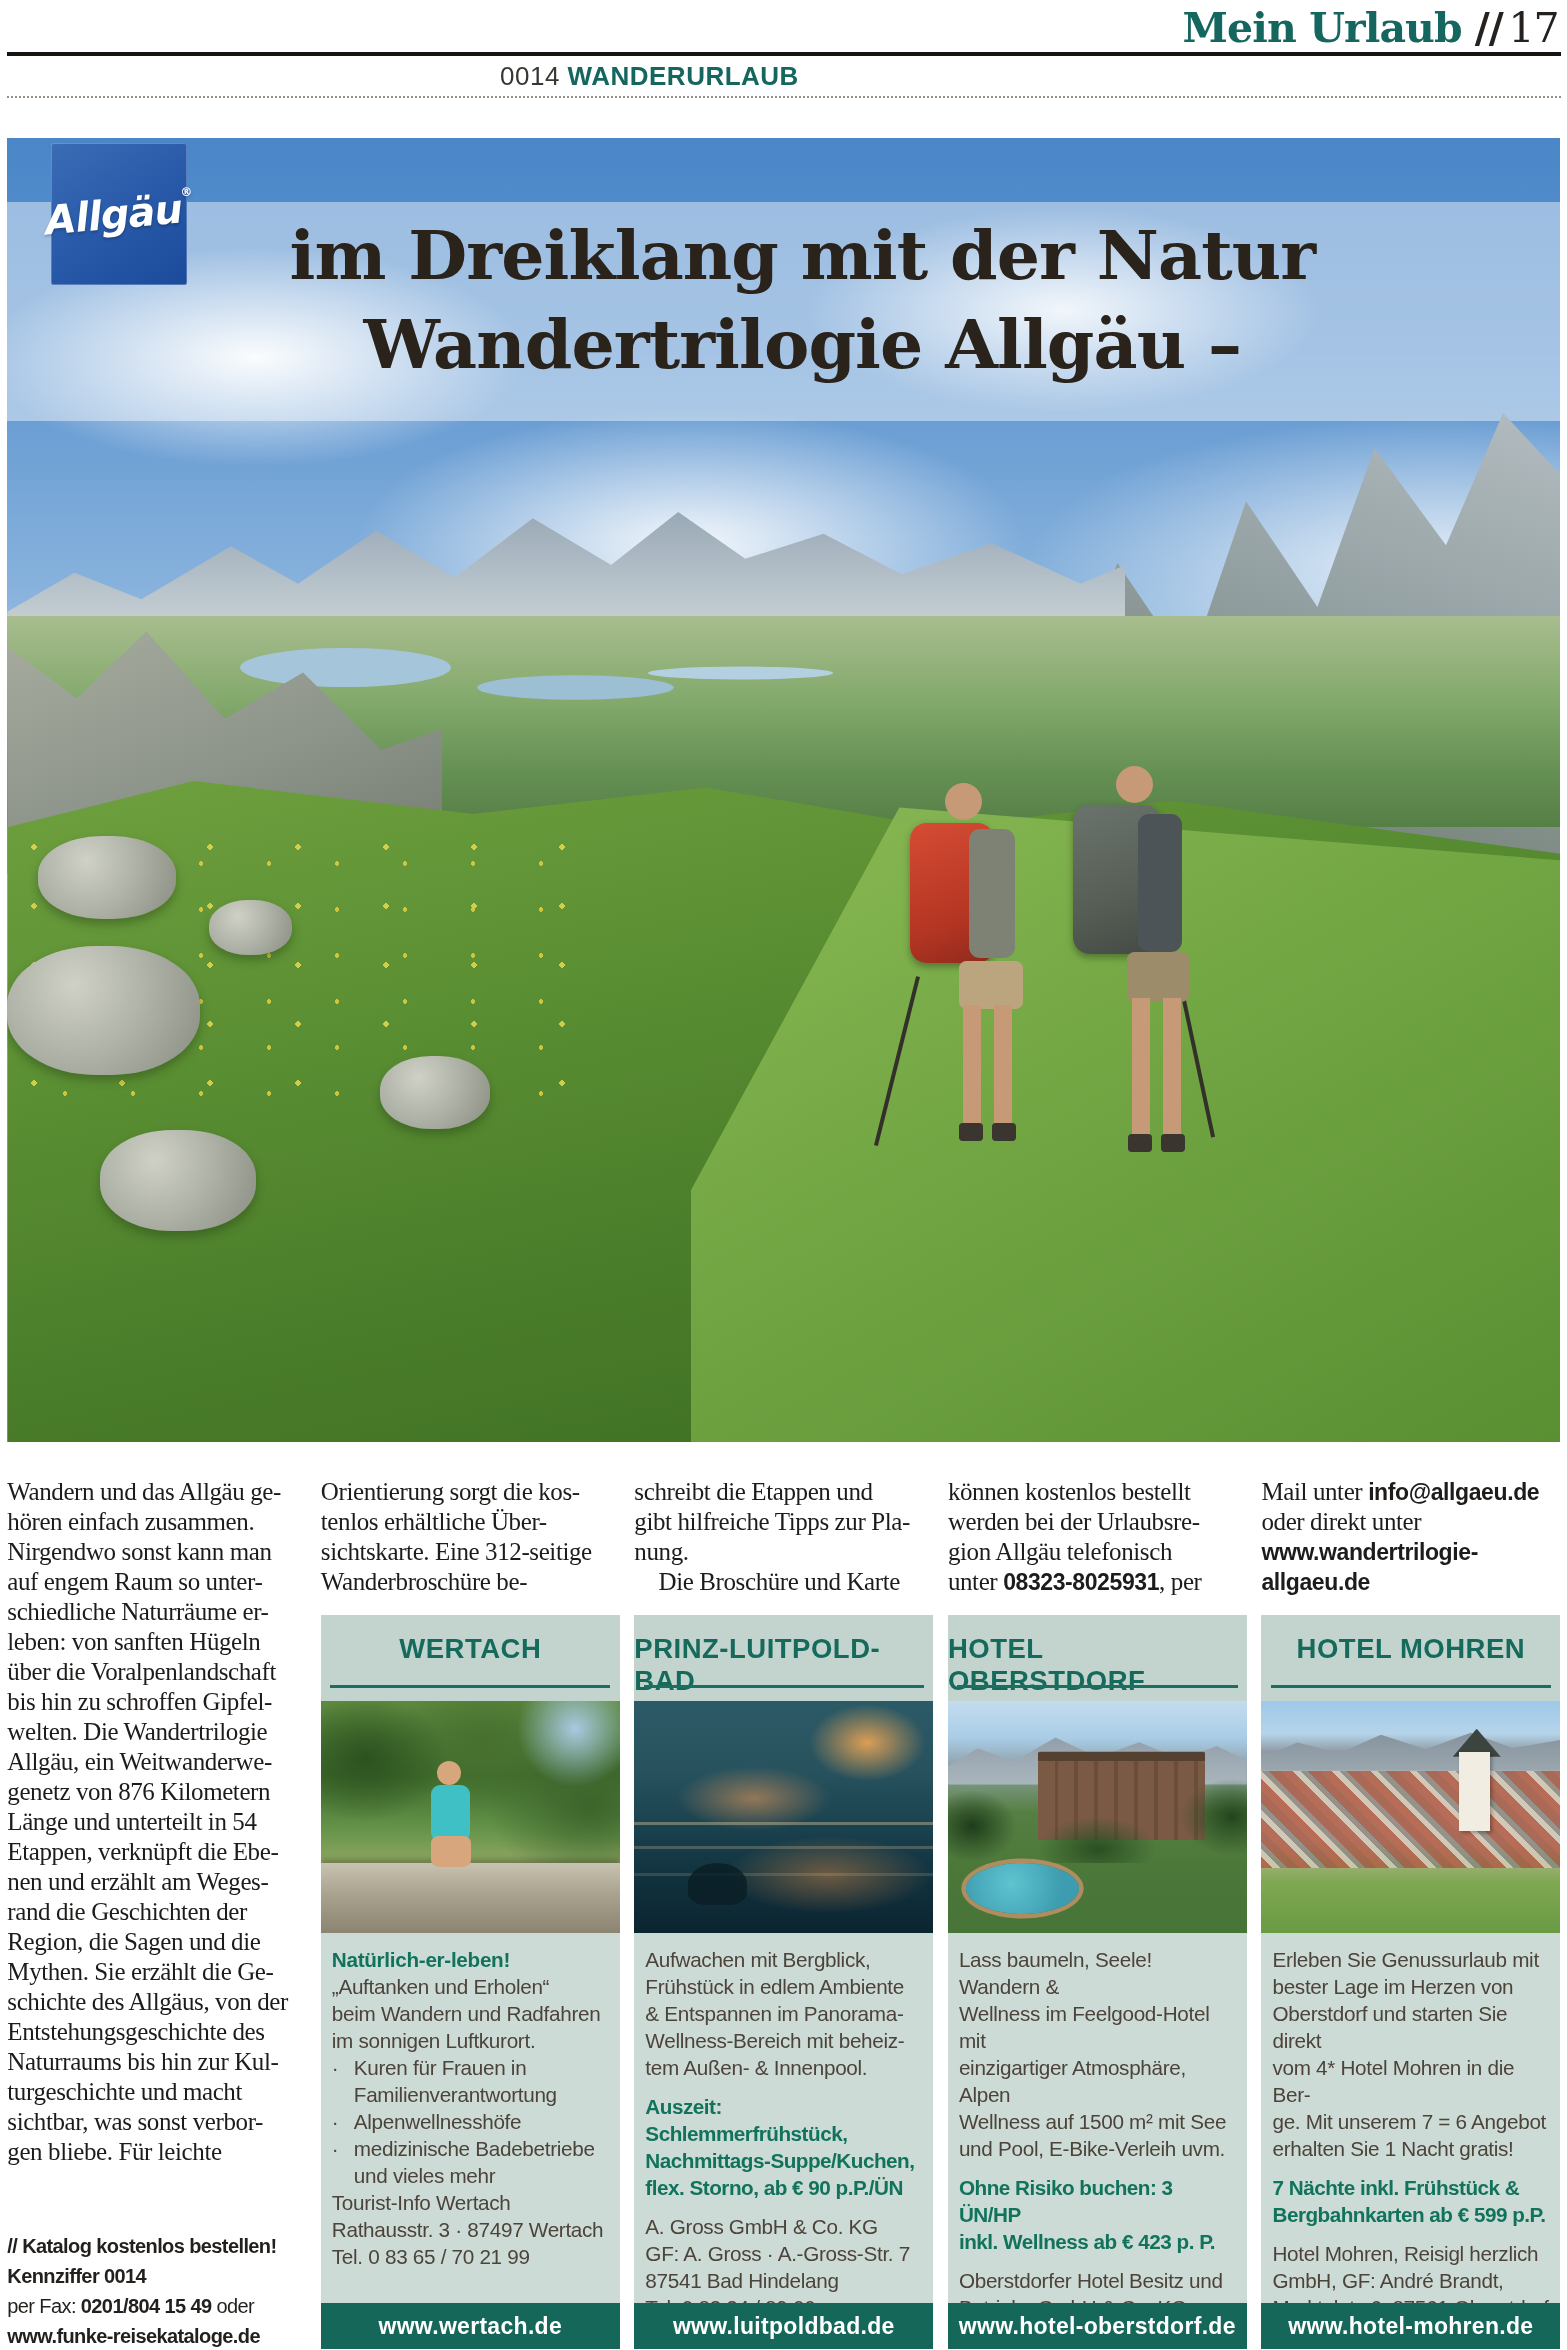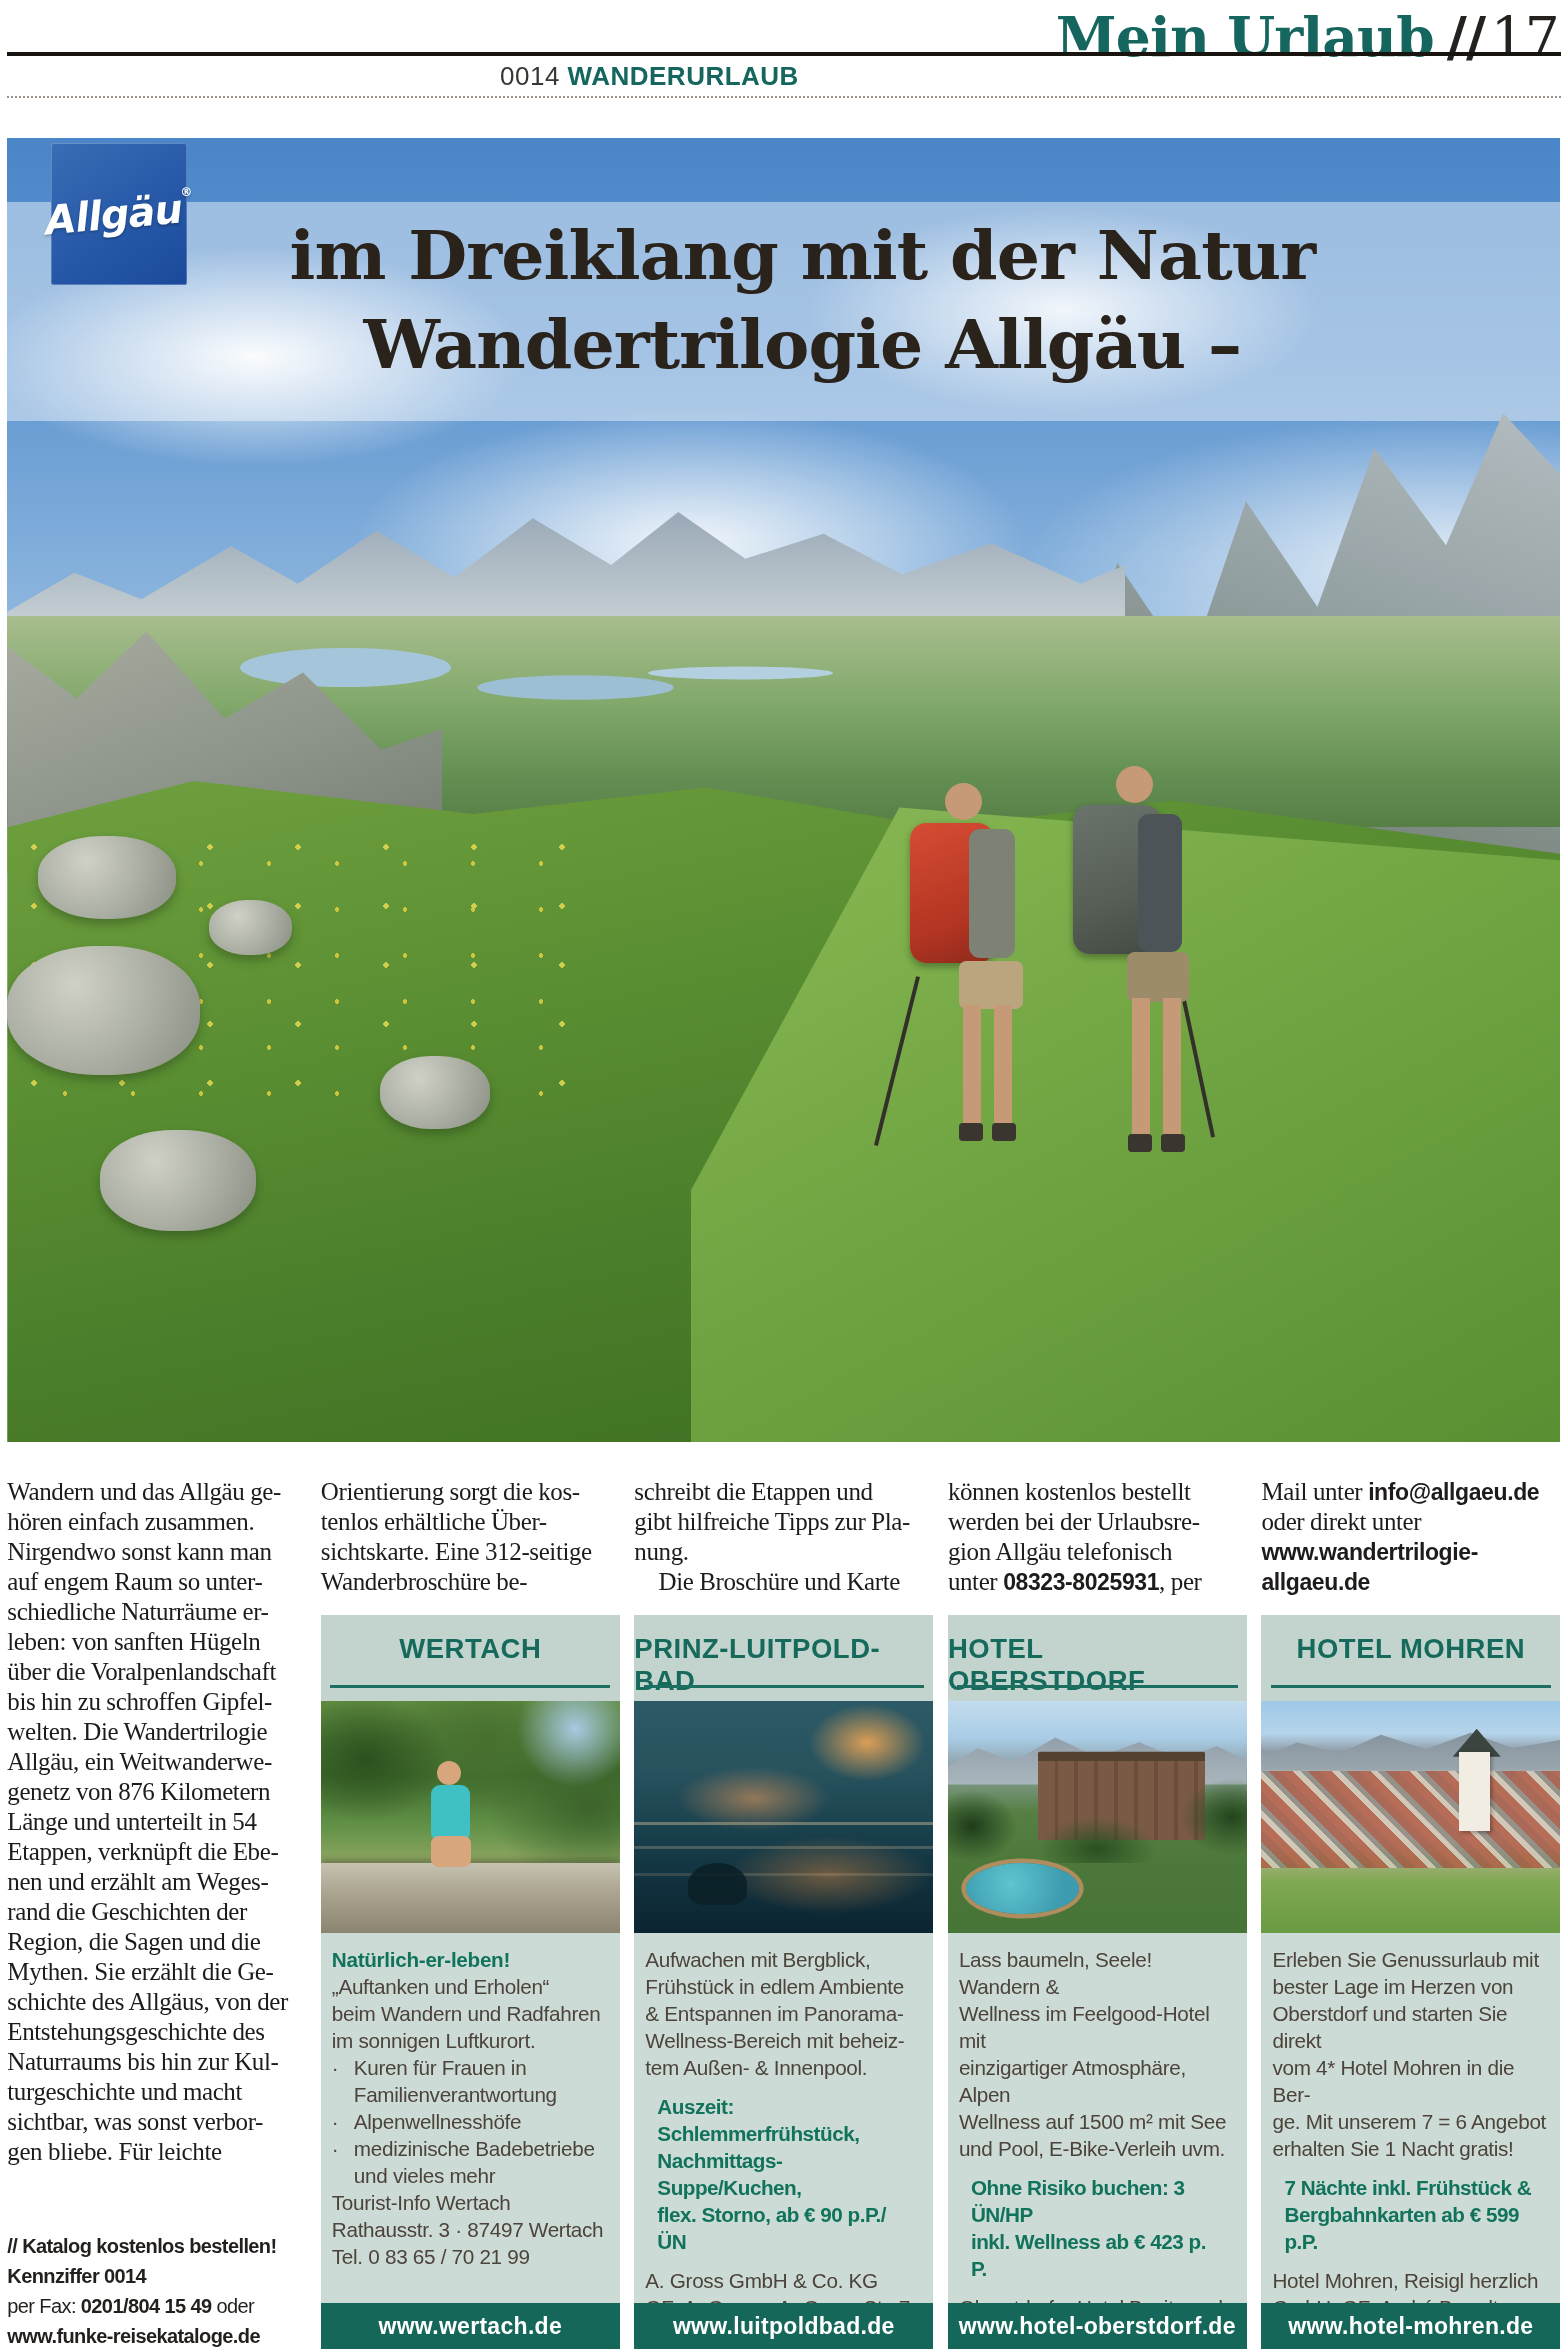--- a/index.html
+++ b/index.html
@@ -11,21 +11,21 @@
     --ink:#1e1c1a;
     --ad-ink:#4c433b;
   }
   *{margin:0;padding:0;box-sizing:border-box;}
   html,body{background:#ffffff;}
   #page{position:relative;width:1568px;height:2351px;background:#fff;overflow:hidden;
         font-family:"Liberation Sans",sans-serif;}
 
   
   #top-brand{position:absolute;top:3.7px;right:9.2px;font-family:"DejaVu Serif",serif;
-             font-weight:bold;font-size:55px;letter-spacing:-0.9px;color:var(--teal);}
+             font-weight:bold;font-size:41px;letter-spacing:-0.9px;color:var(--teal);}
   #top-brand .sep{color:#24211e;font-weight:bold;padding:0 5.5px 0 13px;}
   #top-brand .pagenum{color:#24211e;font-weight:normal;}
   #top-rule{position:absolute;top:52px;left:7.3px;right:7.3px;height:3.7px;background:#18140f;}
   #section-label{position:absolute;top:61px;left:500px;font-size:26px;font-weight:bold;letter-spacing:0.5px;}
   #section-label .code{color:#3a3733;font-weight:normal;}
   #section-label .name{color:var(--teal);}
   #dotted-rule{position:absolute;top:96px;left:7.3px;right:7.3px;border-top:2.8px dotted #9a9087;}
 
   
   #hero{position:absolute;top:138px;left:7.3px;width:1553px;height:1304px;overflow:hidden;background:#7ba2cf;}
@@ -106,21 +106,21 @@
           display:flex;flex-direction:column;overflow:hidden;}
   .ad-head{height:86px;background:var(--box-head-bg);position:relative;flex:none;
            display:flex;align-items:flex-start;justify-content:center;padding-top:18px;}
   .ad-head::after{content:"";position:absolute;left:9.2px;right:9.2px;bottom:13px;height:2.8px;background:#1c6f60;}
   .ad-head-label{font-weight:bold;font-size:27.5px;color:#166a5c;letter-spacing:0.5px;}
   .ad-photo{height:232px;flex:none;position:relative;overflow:hidden;}
   .ad-body{flex:1;padding:13px 11px 4px;font-size:20.7px;line-height:27px;color:var(--ad-ink);
            letter-spacing:-0.3px;overflow:hidden;}
   .ad-body .pre{white-space:pre-line;}
   .ad-headline{color:var(--promo);font-weight:bold;}
-  .promo{color:var(--promo);font-weight:bold;margin:12px 12px;white-space:pre-line;letter-spacing:-0.5px;}
+  .promo{color:var(--promo);font-weight:bold;margin:12px 0;white-space:pre-line;letter-spacing:-0.5px;}
   .contact-bold{font-weight:normal;}
   .bullet{display:flex;}
   .bullet .dot{flex:none;width:22px;text-align:left;}
   .ad-url{flex:none;height:46px;background:var(--box-teal);color:#fff;font-weight:bold;
           font-size:23px;line-height:46px;text-align:center;letter-spacing:0.3px;}
 
   
   .photo-wertach{background:
     radial-gradient(circle 83px at 85% 12%,#a8c9e2 0%,rgba(168,201,226,0) 70%),
     radial-gradient(ellipse 110px 83px at 15% 25%,#2c511f 0%,rgba(44,81,31,0) 75%),

